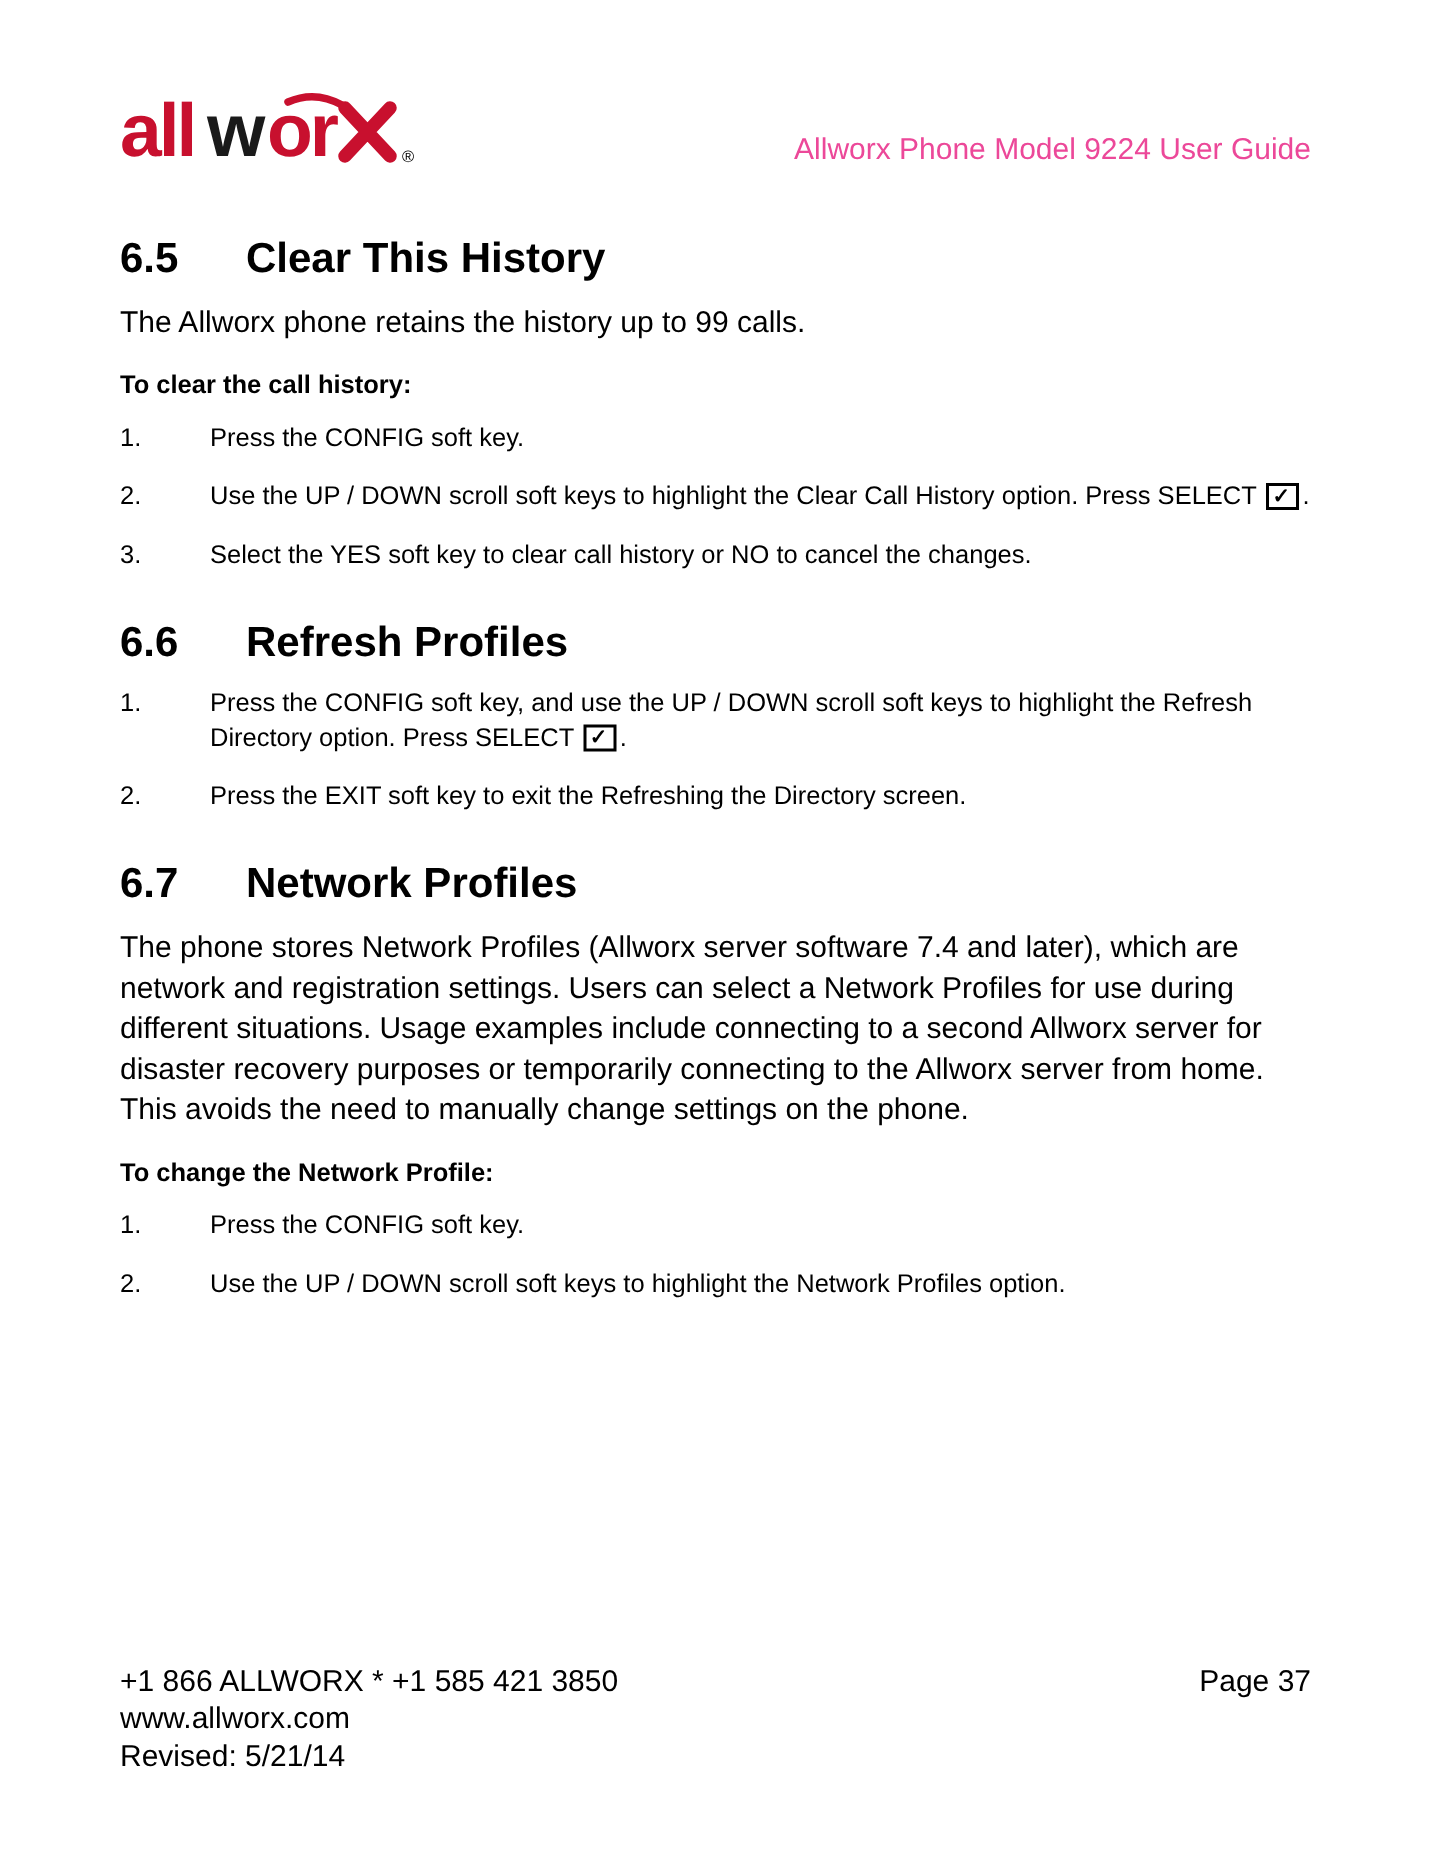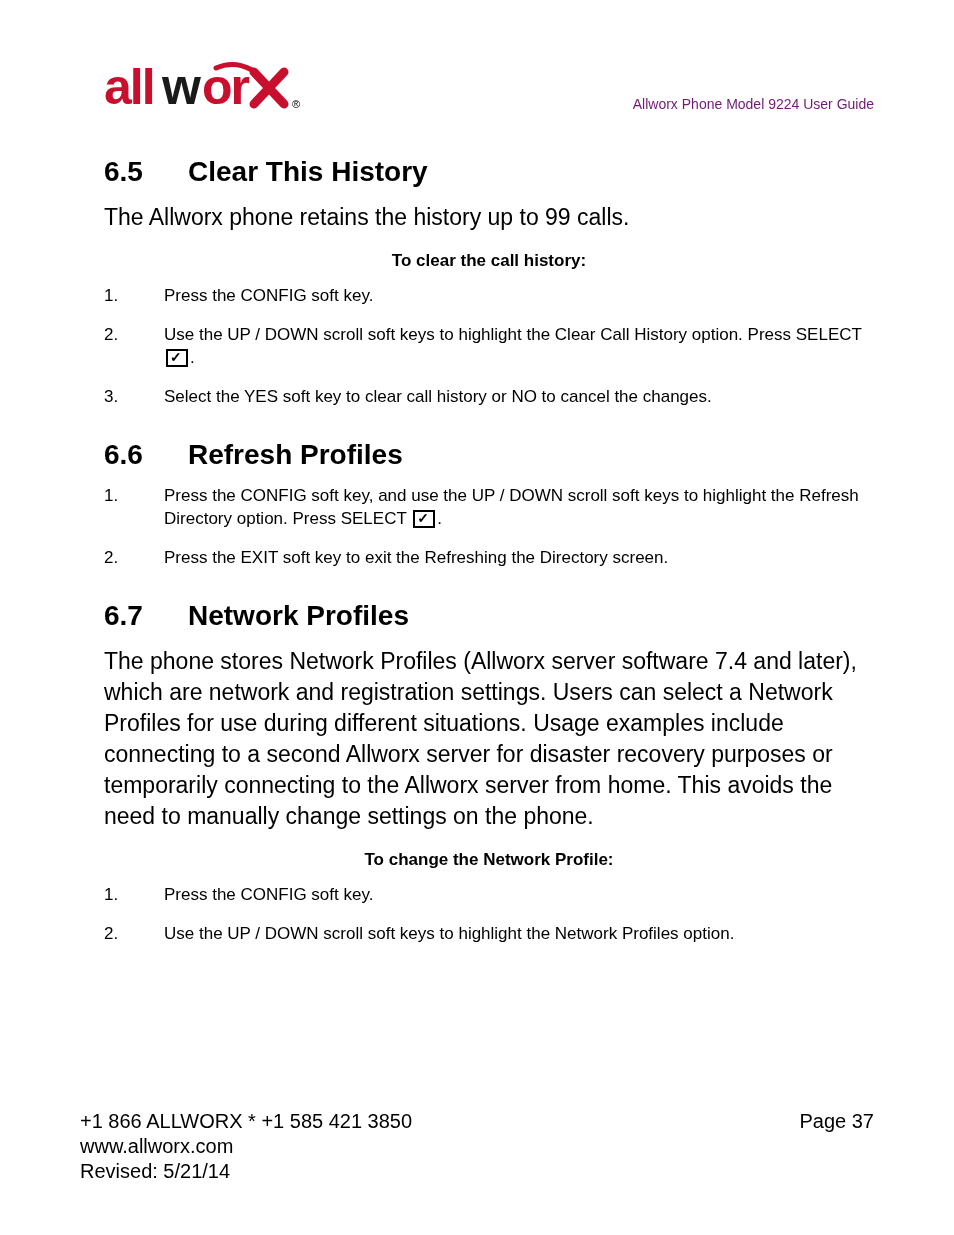--- a/index.html
+++ b/index.html
@@ -6,57 +6,56 @@
     margin: 0;
     padding: 0;
     font-family: Arial, Helvetica, sans-serif;
     color: #000;
     background: #fff;
   }
   .page {
     width: 954px;
     height: 1235px;
     box-sizing: border-box;
-    padding: 60px 80px 50px 104px;
+    padding: 60px 80px 50px 80px;
     position: relative;
   }
   .header-row {
     display: flex;
     justify-content: space-between;
     align-items: flex-end;
     margin-bottom: 40px;
   }
   .logo {
     display: flex;
     align-items: center;
   }
   .doc-title {
-    font-size: 14px;
-    color: #701a75;
+    font-size: 20px;
+    color: #ec4899;
     margin-bottom: 4px;
   }
   h2.section {
     font-size: 28px;
     font-weight: bold;
     margin: 30px 0 14px 0;
   }
   h2.section .num {
     display: inline-block;
     width: 84px;
   }
   p.body {
-    font-size: 23px;
+    font-size: 20px;
     line-height: 1.35;
     margin: 0 0 18px 0;
   }
   p.lead {
     font-size: 17px;
     font-weight: bold;
     margin: 10px 0 14px 0;
-    text-align: center;
   }
   ol.steps {
     list-style: none;
     padding: 0;
     margin: 0 0 12px 0;
     counter-reset: step;
   }
   ol.steps > li {
     counter-increment: step;
     font-size: 17px;

